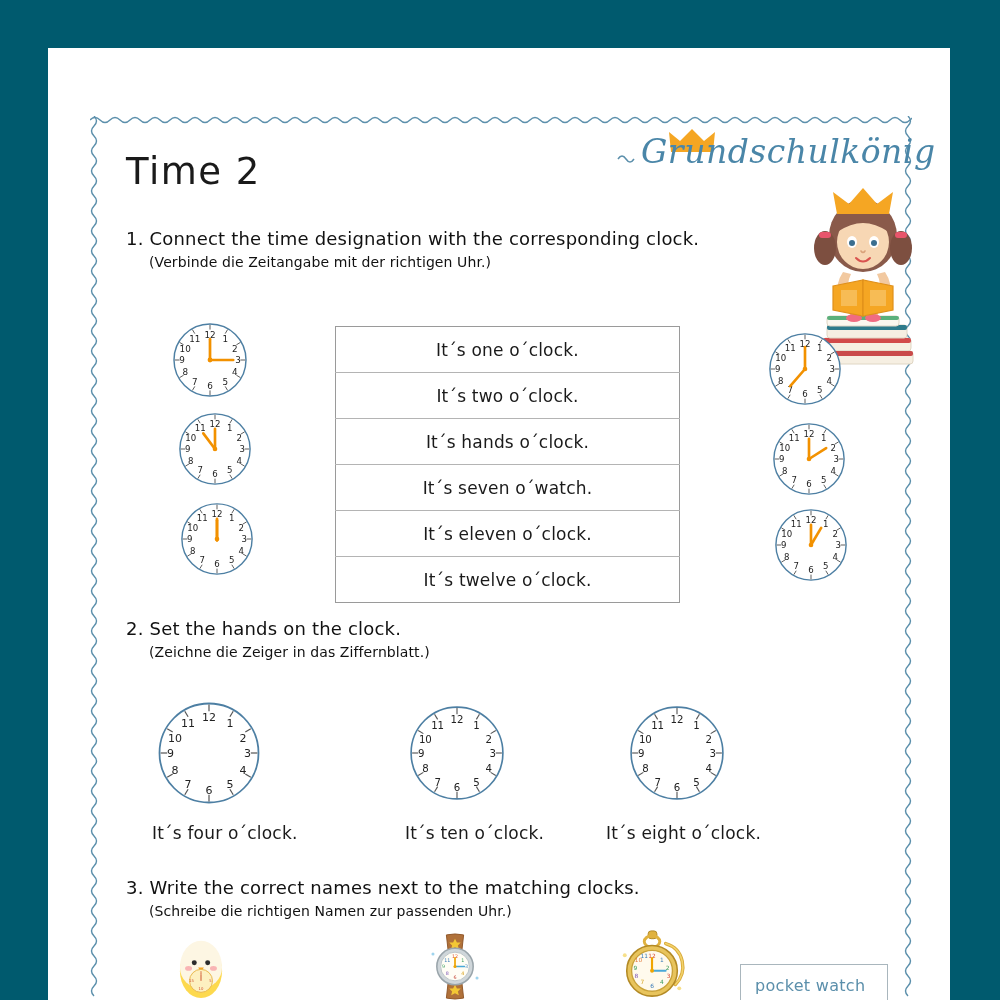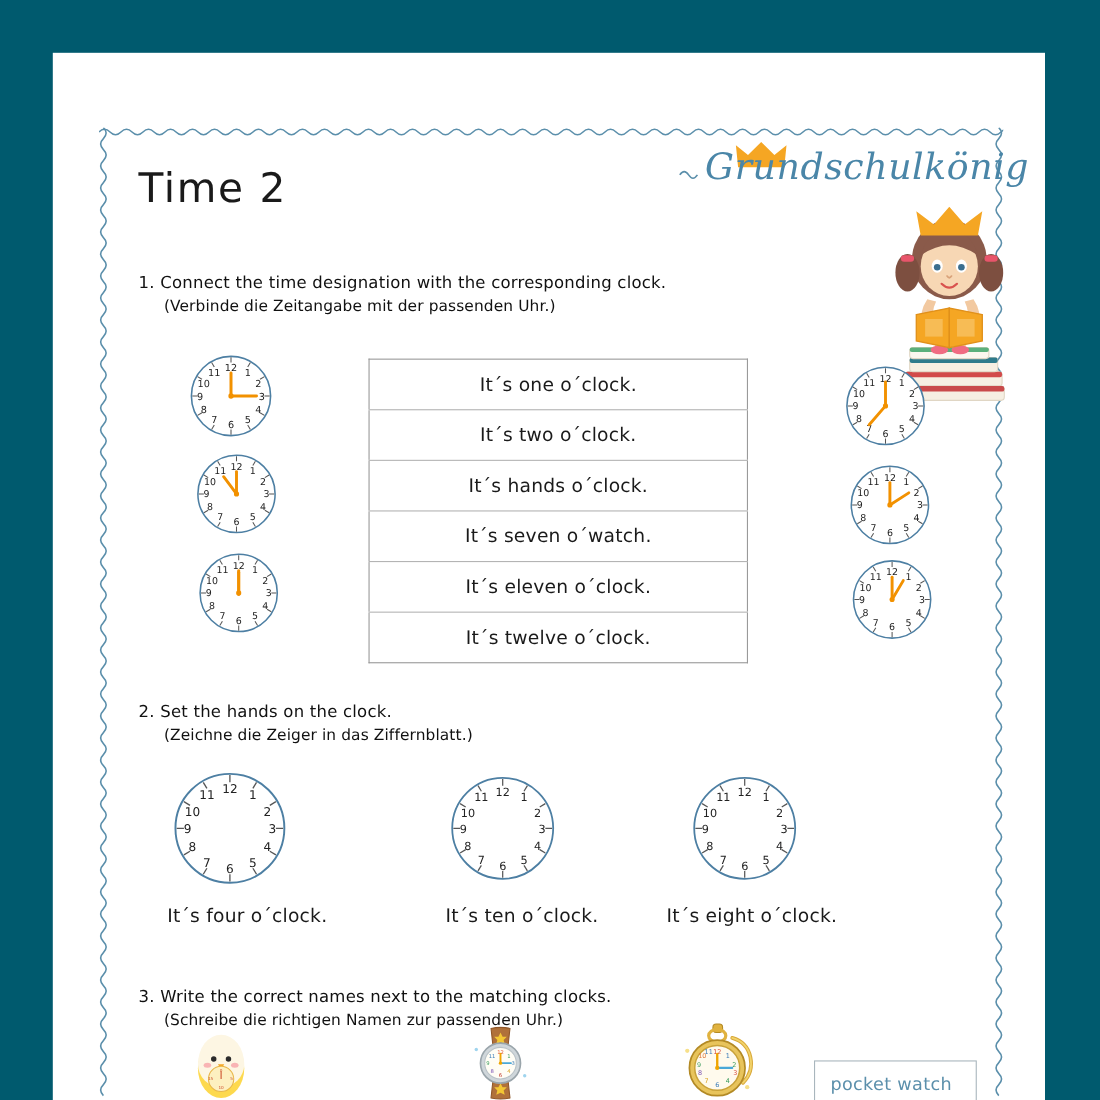--- a/index.html
+++ b/index.html
@@ -70,24 +70,23 @@
     color: #1a1a1a;
     letter-spacing: 1.5px;
   }
 
   .task {
     position: absolute;
     color: #111111;
   }
   .task-main {
     font-family: "DejaVu Sans", sans-serif;
-    font-size: 15px;
+    font-size: 18px;
     white-space: nowrap;
     letter-spacing: 0.2px;
-    margin-top: 20px;
   }
   .task-sub {
     font-family: "DejaVu Sans", sans-serif;
     font-size: 14px;
     white-space: nowrap;
     margin-top: 5px;
     margin-left: 23px;
     letter-spacing: 0.1px;
   }
 
@@ -219,21 +218,21 @@
     <path d="M63,70 q7,7 14,0" fill="none" stroke="#d9534f" stroke-width="2" stroke-linecap="round"></path>
 
     <path d="M44,26 L40,4 L56,16 L70,0 L84,16 L100,4 L96,26 Z" fill="#f5a623"></path>
   </svg>
 
   <div class="task" style="left:78px; top:180px;">
     <div class="task-main">
       <span>1.</span>
       <span>Connect the time designation with the corresponding clock.</span>
     </div>
-    <div class="task-sub">(Verbinde die Zeitangabe mit der passenden Uhr.)</div>
+    <div class="task-sub">(Verbinde die Zeitangabe mit der richtigen Uhr.)</div>
   </div>
 
   <div class="clock-wrap" style="left:122px; top:272px;">
     <svg width="80" height="80" viewBox="0 0 100 100">
       <circle cx="50" cy="50" r="45" fill="#ffffff" stroke="#4d7fa3" stroke-width="1.8"></circle>
       <g stroke="#555" stroke-width="1.2">
         <line x1="50" y1="6" x2="50" y2="12"></line>
           <line x1="72" y1="12" x2="69" y2="17"></line>
         <line x1="88" y1="28" x2="83" y2="31"></line>
           <line x1="94" y1="50" x2="88" y2="50"></line>

